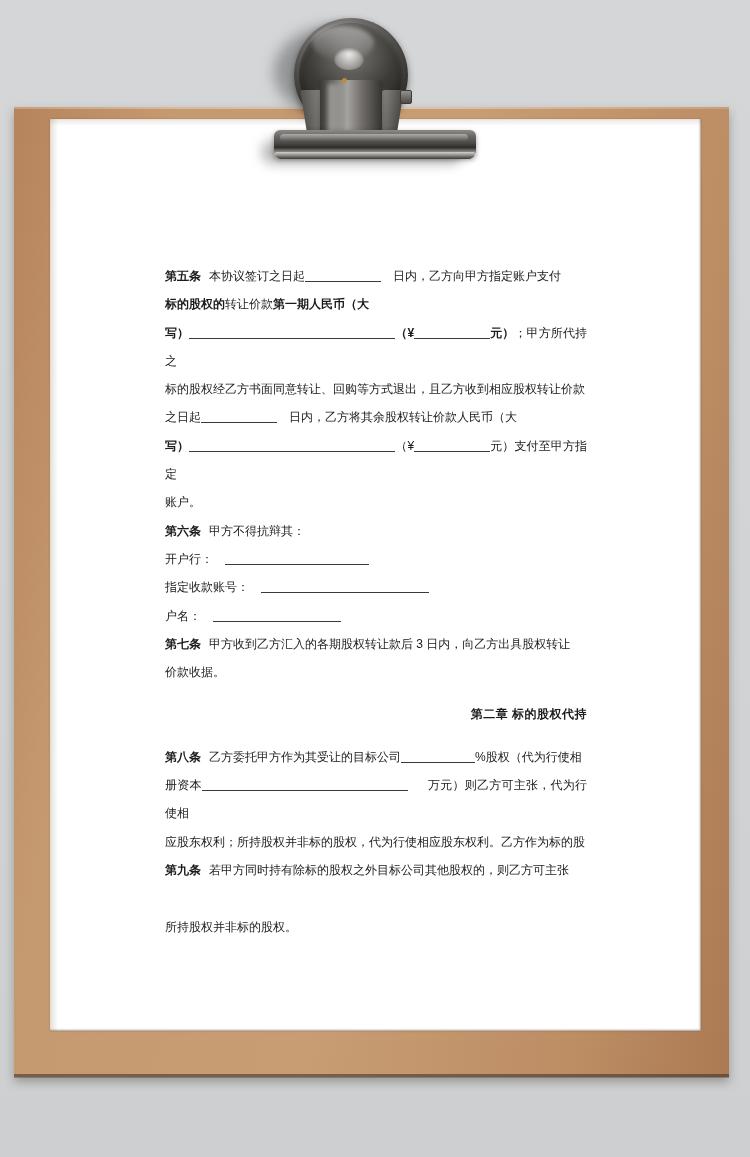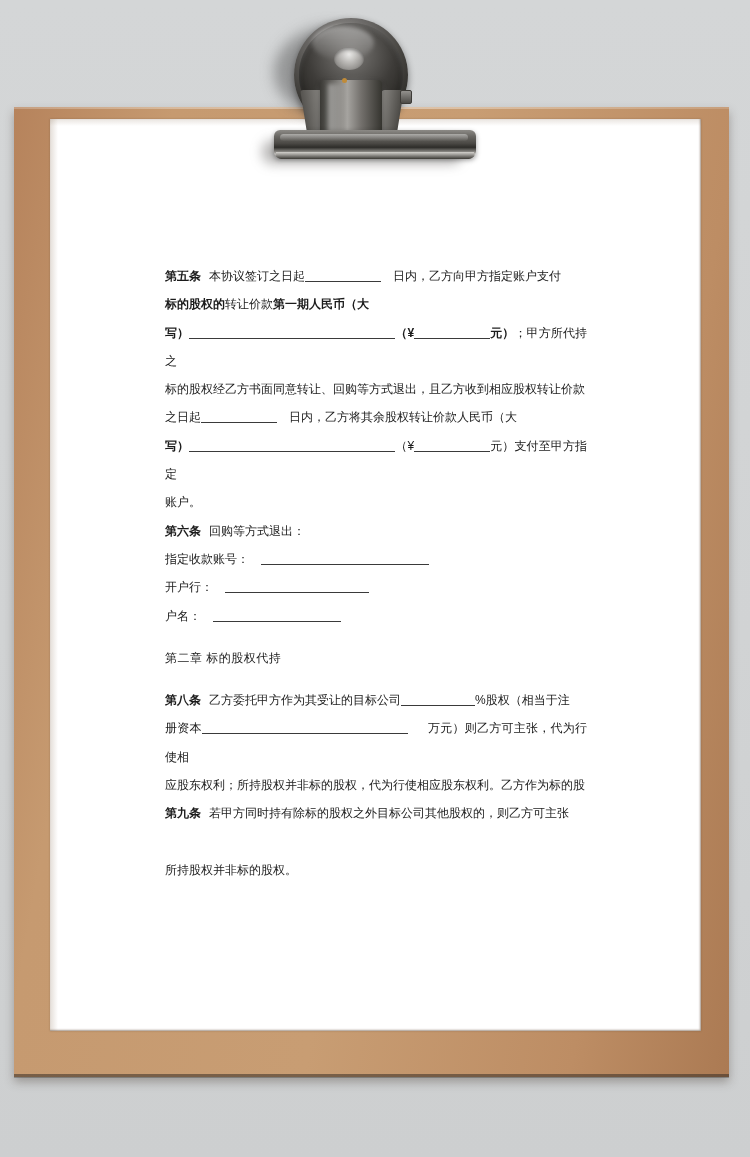--- a/index.html
+++ b/index.html
@@ -215,22 +215,22 @@
   }
   .w-md { width: 76px; }
   .w-xl { width: 206px; }
   .w-acct { width: 168px; }
   .w-bank { width: 144px; }
   .w-name { width: 128px; }
   .w-pct { width: 74px; }
 
   .line-row { line-height: 28.3px; }
   .center-head {
-    text-align: left;
-    font-weight: normal;
+    text-align: right;
+    font-weight: bold;
     line-height: 28.3px;
     letter-spacing: 0.5px;
   }
   .spacer-line { height: 14px; }
 </style>
 </head>
 <body>
 
 <div id="scene">
 
@@ -244,44 +244,47 @@
     </div>
   </div>
 
   <div id="doc">
 
     <div class="para">
       <span class="num">第五条</span><span>本协议签订之日起</span><span class="blank w-md"></span><span class="gap-sm"></span><span>日内，乙方向甲方指定账户支付</span><br><span class="b">标的股权的</span><span>转让价款</span><span class="b">第一期人民币（大</span><br><span class="b">写）</span><span class="blank w-xl"></span><span class="b">（¥</span><span class="blank w-md"></span><span class="b">元）</span><span>；甲方所代持之</span><br><span>标的股权经乙方书面同意转让、回购等方式退出，且乙方收到相应股权转让价款</span><br><span>之日起</span><span class="blank w-md"></span><span class="gap-sm"></span><span>日内，乙方将其余股权转让价款人民币（大</span><br><span class="b">写）</span><span class="blank w-xl"></span><span>（¥</span><span class="blank w-md"></span><span>元）支付至甲方指定</span><br><span>账户。</span>
     </div>
 
     <div class="para">
-      <span class="num">第六条</span><span>回购等方式退出：</span>
+      <span class="num">第六条</span><span>甲方不得抗辩其：</span>
+    </div>
+
+    <div class="line-row">
+      <span>开户行：</span><span class="gap-sm"></span><span class="blank w-bank"></span>
     </div>
 
     <div class="line-row">
       <span>指定收款账号：</span><span class="gap-sm"></span><span class="blank w-acct"></span>
     </div>
 
     <div class="line-row">
-      <span>开户行：</span><span class="gap-sm"></span><span class="blank w-bank"></span>
-    </div>
-
-    <div class="line-row">
       <span>户名：</span><span class="gap-sm"></span><span class="blank w-name"></span>
     </div>
 
+    <div class="para">
+      <span class="num">第七条</span><span>甲方收到乙方汇入的各期股权转让款后 3 日内，向乙方出具股权转让</span><br><span>价款收据。</span>
+    </div>
 
     <div class="spacer-line"></div>
 
     <div class="center-head">第二章  标的股权代持</div>
 
     <div class="spacer-line"></div>
 
     <div class="para">
-      <span class="num">第八条</span><span>乙方委托甲方作为其受让的目标公司</span><span class="blank w-pct"></span><span>%股权（相当于注</span><br><span>册资本</span><span class="blank w-xl"></span><span class="gap-md"></span><span>万元）则乙方可主张，代为行使相</span><br><span>应股东权利；所持股权并非标的股权，代为行使相应股东权利。乙方作为标的股</span><br>
+      <span class="num">第八条</span><span>乙方委托甲方作为其受让的目标公司</span><span class="blank w-pct"></span><span>%股权（代为行使相</span><br><span>册资本</span><span class="blank w-xl"></span><span class="gap-md"></span><span>万元）则乙方可主张，代为行使相</span><br><span>应股东权利；所持股权并非标的股权，代为行使相应股东权利。乙方作为标的股</span><br>
     </div>
 
     <div class="para">
       <span class="num">第九条</span><span>若甲方同时持有除标的股权之外目标公司其他股权的，则乙方可主张</span><br><br><span>所持股权并非标的股权。</span>
     </div>
 
   </div>
 
   <div id="clip">
     <div id="clip-knob-shadow"></div>

